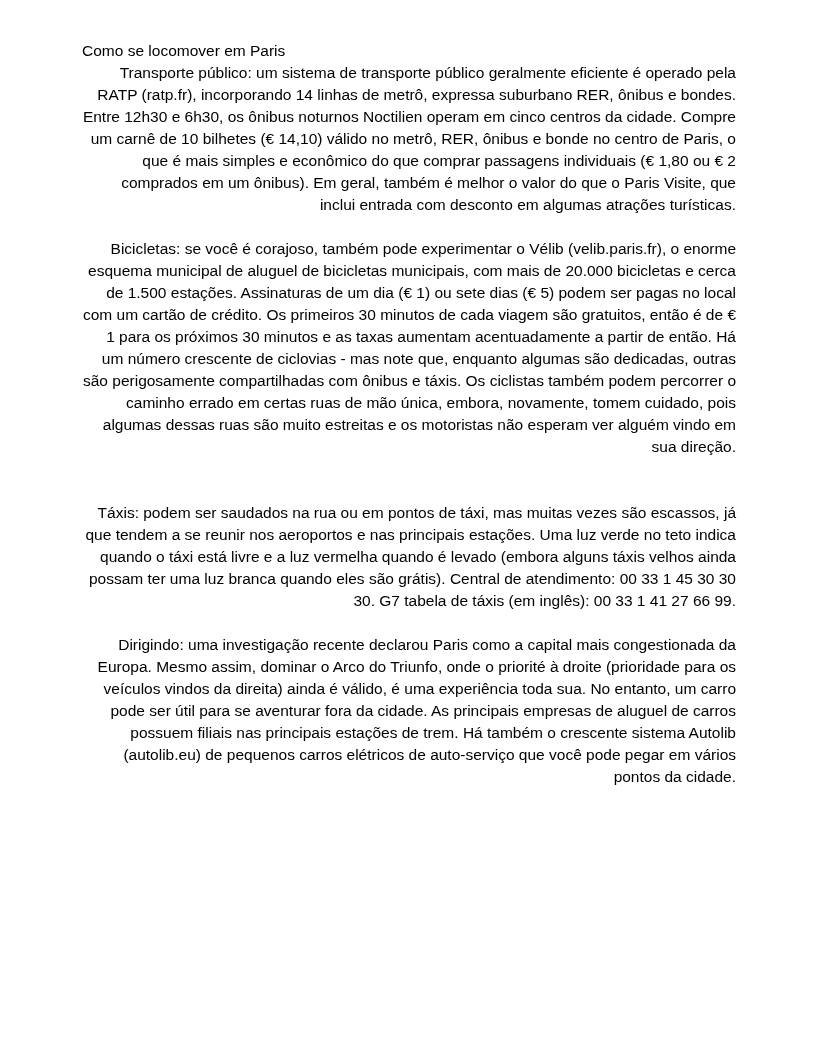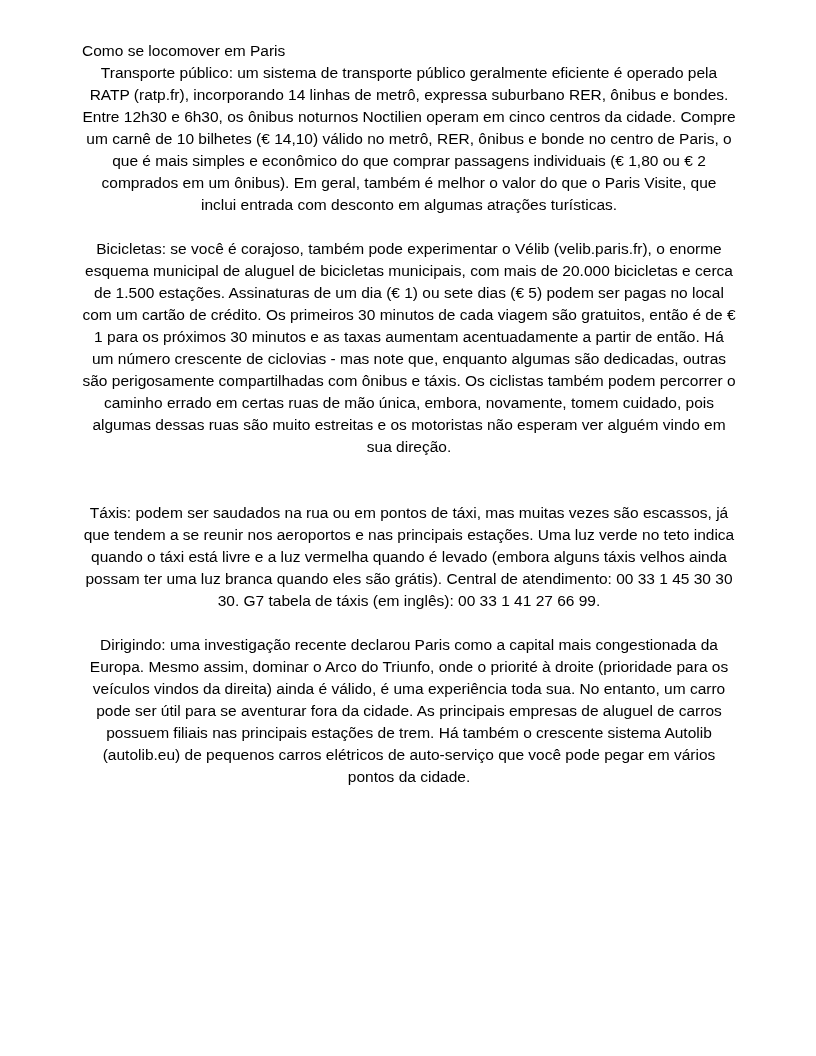--- a/index.html
+++ b/index.html
@@ -26,21 +26,21 @@
     line-height: 22px;
     margin: 0 0 0 0;
     padding: 0;
     font-weight: 400;
   }
   .para {
     font-size: 15.5px;
     line-height: 22px;
     margin: 0;
     padding: 0;
-    text-align: center;
+    text-align: right;
     white-space: normal;
   }
   .spacer {
     height: 22px;
   }
 </style>
 </head>
 <body>
 
 <div class="page">

